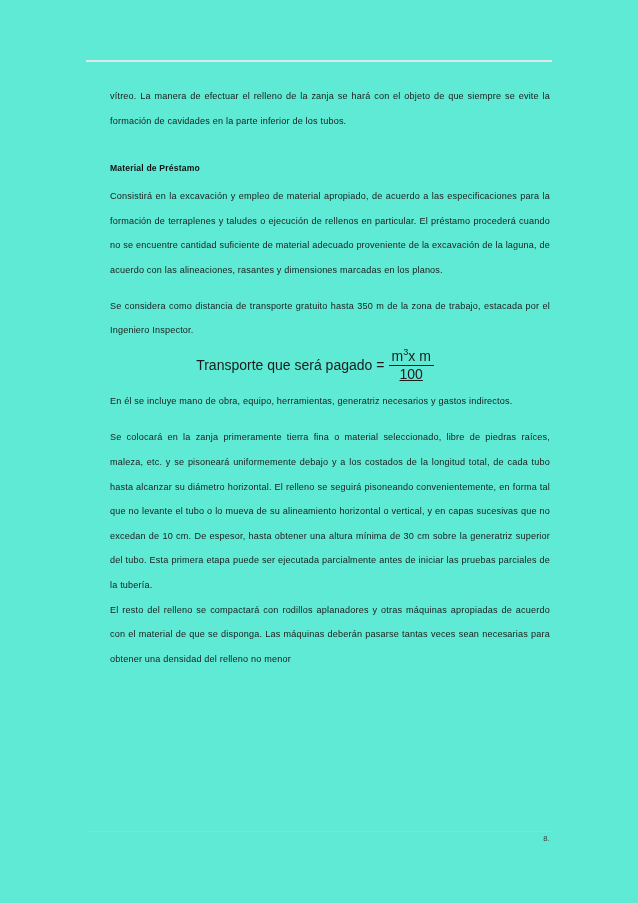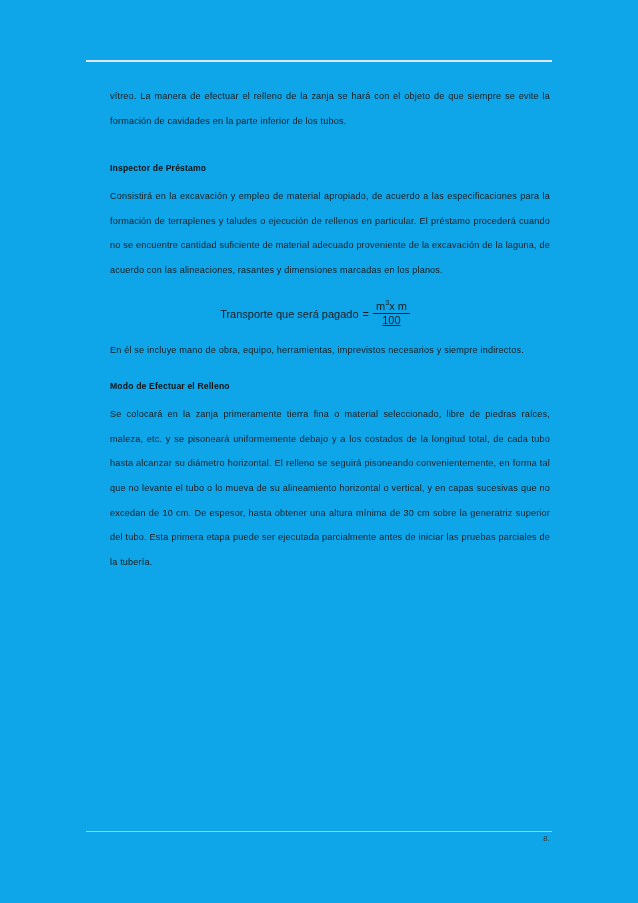--- a/index.html
+++ b/index.html
@@ -11,21 +11,21 @@
   body {
     width: 638px;
     height: 903px;
     overflow: hidden;
     font-family: "Liberation Sans", sans-serif;
   }
   .page {
     position: relative;
     width: 638px;
     height: 903px;
-    background: #0ea5e9;
+    background: #5eead4;
     box-sizing: border-box;
   }
   .page-inner {
     position: absolute;
     left: 86px;
     top: 60px;
     width: 466px;
   }
   .rule-top {
     width: 466px;
@@ -68,21 +68,21 @@
     line-height: 24px;
     letter-spacing: 0.02em;
   }
   .heading-spacer-top {
     height: 12px;
   }
   .formula-row {
     display: flex;
     justify-content: center;
     align-items: center;
-    font-size: 11px;
+    font-size: 14px;
     color: #1c1c1c;
     height: 40px;
     margin: 2px 0 4px 0;
     padding-right: 30px;
   }
   .formula-label {
     white-space: nowrap;
   }
   .formula-eq {
     margin: 0 4px;
@@ -127,45 +127,46 @@
   <div class="page-inner">
 
     <div class="rule-top"></div>
 
     <div class="content">
 
       <p class="para gap-after">vítreo. La manera de efectuar el relleno de la zanja se hará con el objeto de que siempre se evite la formación de cavidades en la parte inferior de los tubos.</p>
 
       <div class="heading-spacer-top"></div>
 
-      <h3 class="heading">Inspector de Préstamo</h3>
+      <h3 class="heading">Material de Préstamo</h3>
 
       <p class="para gap-after">Consistirá en la excavación y empleo de material apropiado, de acuerdo a las especificaciones para la formación de terraplenes y taludes o ejecución de rellenos en particular.   El préstamo procederá cuando no se encuentre cantidad suficiente de material adecuado proveniente de la excavación de la laguna, de acuerdo con las alineaciones, rasantes y dimensiones marcadas en los planos.</p>
 
+      <p class="para tight">Se considera como distancia de transporte gratuito hasta 350 m de la zona de trabajo, estacada por el Ingeniero Inspector.</p>
 
 
       <div class="formula-row">
         <span class="formula-label">Transporte que será pagado</span>
         <span class="formula-eq">=</span>
         <span class="frac">
           <span class="num"><span>m</span><sup>3</sup><span>x m</span></span>
           <span class="bar"></span>
           <span class="den">100</span>
         </span>
       </div>
 
-      <p class="para tight">En él se incluye mano de obra, equipo, herramientas, imprevistos necesarios y siempre indirectos.</p>
+      <p class="para tight">En él se incluye mano de obra, equipo, herramientas, generatriz necesarios y gastos indirectos.</p>
 
 
       <div class="heading-spacer-top"></div>
 
-      <h3 class="heading">Modo de Efectuar el Relleno</h3>
 
       <p class="para tight">Se colocará en la zanja primeramente tierra fina o material seleccionado, libre de piedras raíces, maleza, etc. y se pisoneará uniformemente debajo y a los costados de la longitud total, de cada tubo hasta alcanzar su diámetro horizontal. El relleno se seguirá pisoneando convenientemente, en forma tal que no levante el tubo o lo mueva de su alineamiento horizontal o vertical, y en capas sucesivas que no excedan de 10 cm. De espesor, hasta obtener una altura mínima de 30 cm sobre la generatriz superior del tubo. Esta primera etapa puede ser ejecutada parcialmente antes de iniciar las pruebas parciales de la tubería.</p>
 
+      <p class="para tight">El resto del relleno se compactará con rodillos aplanadores y otras máquinas apropiadas de acuerdo con el material de que se disponga. Las máquinas deberán pasarse tantas veces sean necesarias para obtener una densidad del relleno no menor</p>
 
     </div>
   </div>
 
   <div class="rule-bottom"></div>
 
   <div class="page-number">8.</div>
 
 </div>
 

